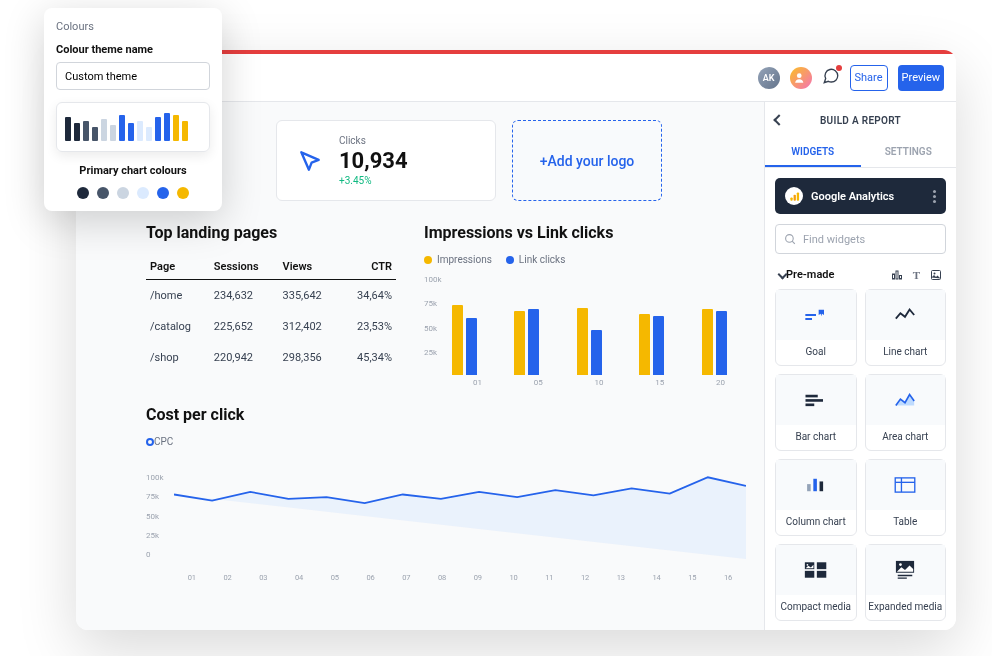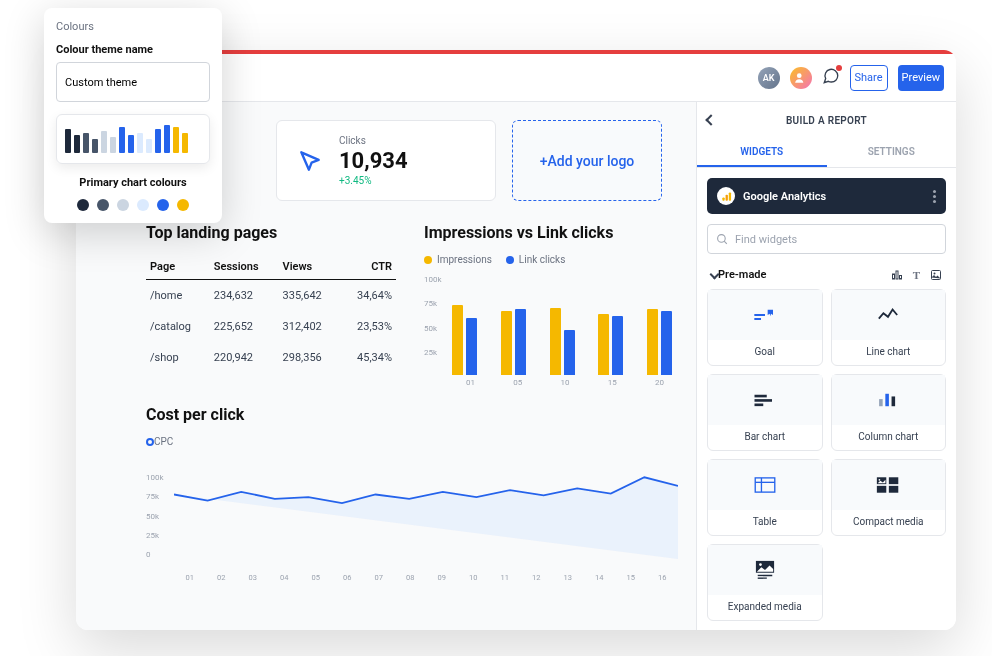--- a/index.html
+++ b/index.html
@@ -10,21 +10,21 @@
 .topbar { height: 48px; border-bottom: 1px solid #e5e7eb; display: flex; align-items: center; justify-content: flex-end; padding: 0 12px; gap: 10px; }
 .avatar { width: 22px; height: 22px; border-radius: 50%; display: flex; align-items: center; justify-content: center; font-size: 9px; font-weight: 600; color: #fff; }
 .notif-wrap { position: relative; }
 .notif-dot { position: absolute; top: -2px; right: -2px; width: 6px; height: 6px; background: #e53e3e; border-radius: 50%; }
 .btn { height: 26px; padding: 0 4px; border-radius: 4px; font-size: 11px; font-weight: 400; display: flex; align-items: center; cursor: pointer; border: none; }
 .btn-outline { background: #fff; border: 1px solid #2563eb; color: #2563eb; }
 .btn-primary { background: #2563eb; color: #fff; }
 
 .body-row { display: flex; height: calc(100% - 52px); }
 .left-pane { flex: 1; padding: 18px 18px 10px 70px; overflow: hidden; background: #f9fafb; }
-.right-pane { width: 260px; border-left: 1px solid #e5e7eb; background: #fff; overflow: hidden; }
+.right-pane { width: 192px; border-left: 1px solid #e5e7eb; background: #fff; overflow: hidden; }
 
 .stats-row { display: flex; gap: 16px; margin-bottom: 22px; }
 .stat-card { background: #fff; border: 1px solid #e5e7eb; border-radius: 6px; padding: 14px 20px; display: flex; align-items: center; gap: 16px; }
 .cursor-icon { width: 26px; height: 26px; }
 .stat-label { font-size: 10px; color: #6b7280; margin-bottom: 2px; }
 .stat-value { font-size: 22px; font-weight: 700; color: #111; }
 .stat-delta { font-size: 10px; color: #10b981; margin-top: 2px; }
 .logo-card { border: 1px dashed #2563eb; border-radius: 6px; width: 150px; display: flex; align-items: center; justify-content: center; color: #2563eb; font-size: 14px; font-weight: 500; background: #f8fafc; }
 
 .two-col { display: flex; gap: 28px; margin-bottom: 18px; }
@@ -72,21 +72,21 @@
 .section-head .icons { margin-left: auto; display: flex; gap: 10px; color: #6b7280; font-size: 11px; }
 .widget-grid { display: grid; grid-template-columns: 1fr 1fr; gap: 8px; padding: 0 10px; }
 .widget-card { border: 1px solid #e5e7eb; border-radius: 6px; display: flex; flex-direction: column; align-items: center; cursor: pointer; }
 .widget-icon-box { height: 50px; width: 100%; display: flex; align-items: center; justify-content: center; background: #f8fafc; border-bottom: 1px solid transparent; }
 .widget-label { font-size: 10px; color: #374151; padding: 6px 0 8px; }
 
 
 .colours-panel { position: absolute; left: 44px; top: 8px; width: 178px; background: #fff; border-radius: 8px; box-shadow: 0 10px 40px rgba(0,0,0,0.18); padding: 12px; z-index: 50; }
 .cp-title { font-size: 11px; color: #6b7280; margin-bottom: 10px; }
 .cp-label { font-size: 11px; font-weight: 700; color: #111; margin-bottom: 6px; }
-.cp-input { width: 100%; height: 40px; border: 1px solid #d1d5db; border-radius: 4px; padding: 0 8px; font-size: 11px; margin-bottom: 12px; }
+.cp-input { width: 100%; height: 28px; border: 1px solid #d1d5db; border-radius: 4px; padding: 0 8px; font-size: 11px; margin-bottom: 12px; }
 .palette-card { border: 1px solid #e5e7eb; border-radius: 6px; padding: 10px 8px; display: flex; align-items: flex-end; gap: 3px; margin-bottom: 12px; box-shadow: 0 4px 12px rgba(0,0,0,0.08); }
 .pb { width: 6px; border-radius: 1px; }
 .cp-sub { font-size: 11px; font-weight: 700; color: #111; text-align: center; margin-bottom: 10px; }
 .swatches { display: flex; justify-content: center; gap: 8px; }
 .swatch { width: 12px; height: 12px; border-radius: 50%; }
 
 .chev { display: inline-block; width: 8px; height: 8px; border-left: 2px solid #374151; border-bottom: 2px solid #374151; transform: rotate(45deg); }
 .chev-down { width: 7px; height: 7px; border-right: 2px solid #374151; border-bottom: 2px solid #374151; transform: rotate(45deg); display: inline-block; }
 </style>
 </head>
@@ -326,20 +326,29 @@
               <svg width="22" height="14" viewBox="0 0 24 16">
                 <rect x="0" y="2" width="14" height="3" fill="#1e293b"></rect>
                 <rect x="0" y="7" width="20" height="3" fill="#1e293b"></rect>
                 <rect x="0" y="12" width="10" height="3" fill="#1e293b"></rect>
               </svg>
             </div>
             <div class="widget-label">Bar chart</div>
           </div>
           <div class="widget-card">
             <div class="widget-icon-box">
+              <svg width="22" height="16" viewBox="0 0 24 16">
+                <path d="M2 14l5-7 5 4 5-9 5 7v5H2z" fill="#bfdbfe"></path>
+                <path d="M2 14l5-7 5 4 5-9 5 7" fill="none" stroke="#2563eb" stroke-width="1.8"></path>
+              </svg>
+            </div>
+            <div class="widget-label">Area chart</div>
+          </div>
+          <div class="widget-card">
+            <div class="widget-icon-box">
               <svg width="22" height="16" viewBox="0 0 24 18">
                 <rect x="2" y="8" width="4" height="8" fill="#94a3b8"></rect>
                 <rect x="9" y="2" width="4" height="14" fill="#2563eb"></rect>
                 <rect x="16" y="5" width="4" height="11" fill="#1e293b"></rect>
               </svg>
             </div>
             <div class="widget-label">Column chart</div>
           </div>
           <div class="widget-card">
             <div class="widget-icon-box">

